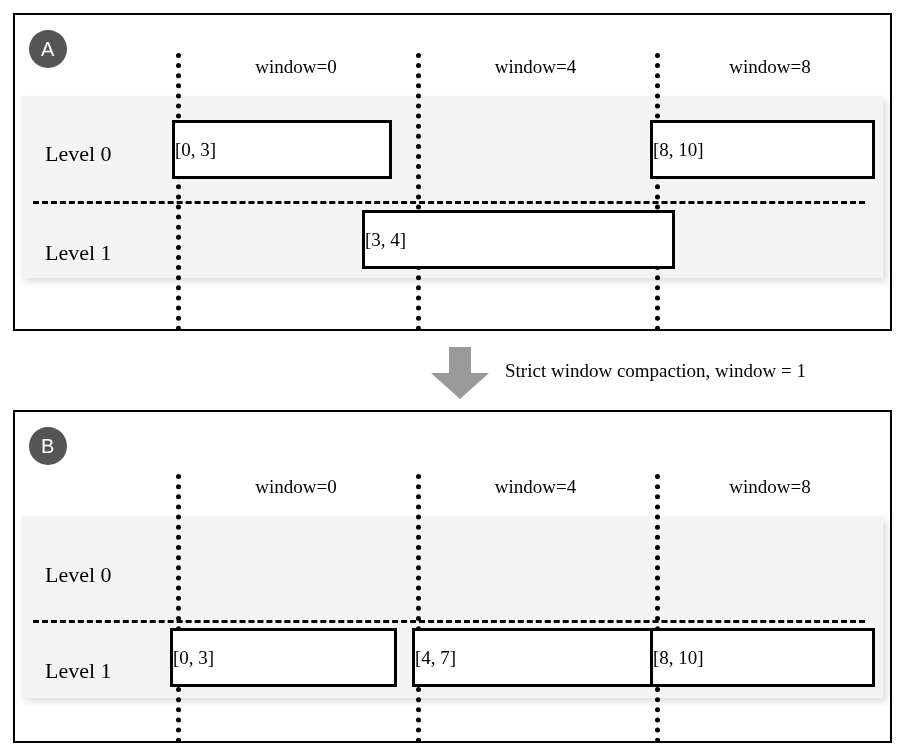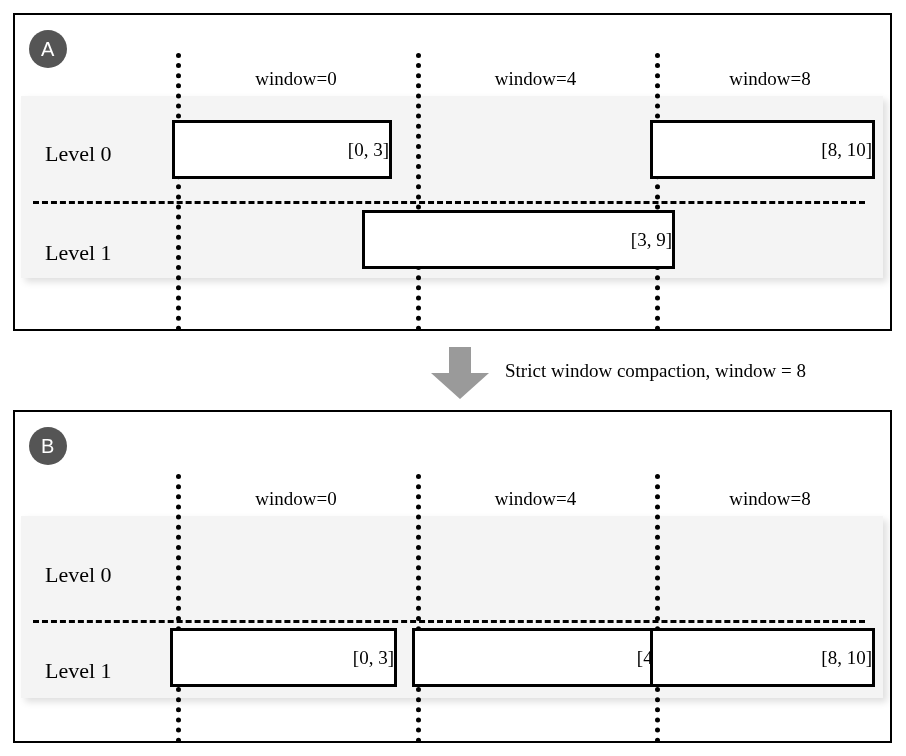--- a/index.html
+++ b/index.html
@@ -90,21 +90,20 @@
   #panel-a .hline { top: 186px; }
   #panel-b .hline { top: 208px; }
 
   
   .wlabel {
     position: absolute;
     top: 41px;
     font-size: 19px;
     text-align: center;
     white-space: nowrap;
-    margin-top: 12px;
   }
   #panel-b .wlabel { top: 64px; }
 
   
   .llabel {
     position: absolute;
     left: 30px;
     width: 120px;
     font-size: 22px;
     white-space: nowrap;
@@ -116,21 +115,21 @@
 
   
   .ibox {
     position: absolute;
     height: 59px;
     border: 3px solid #000000;
     background: #ffffff;
     box-sizing: border-box;
     font-size: 19px;
     line-height: 53px;
-    text-align: right;
+    text-align: left;
     white-space: nowrap;
   }
 
   
   #transition {
     position: absolute;
     left: 0;
     top: 331px;
     width: 906px;
     height: 79px;
@@ -169,29 +168,29 @@
 
       <div class="wlabel" style="left:161px;width:240px">window=0</div>
       <div class="wlabel" style="left:401px;width:239px">window=4</div>
       <div class="wlabel" style="left:640px;width:230px">window=8</div>
 
       <div class="llabel llabel-0">Level 0</div>
       <div class="llabel llabel-1">Level 1</div>
 
       <div class="ibox" style="left:157px;top:105px;width:220px">[0, 3]</div>
       <div class="ibox" style="left:635px;top:105px;width:225px">[8, 10]</div>
-      <div class="ibox" style="left:347px;top:195px;width:313px">[3, 9]</div>
+      <div class="ibox" style="left:347px;top:195px;width:313px">[3, 4]</div>
     </div>
   </section>
 
   <div id="transition">
     <svg id="down-arrow" viewBox="0 0 62 52">
       <polygon points="20,0 42,0 42,26 60,26 31,52 2,26 20,26" fill="#9a9a9a"></polygon>
     </svg>
-    <div id="transition-caption">Strict window compaction, window = 8</div>
+    <div id="transition-caption">Strict window compaction, window = 1</div>
   </div>
 
   <section class="panel" id="panel-b">
     <div class="badge">B</div>
 
     <div class="grid">
       <div class="band"></div>
 
       <div class="hline"></div>
 

